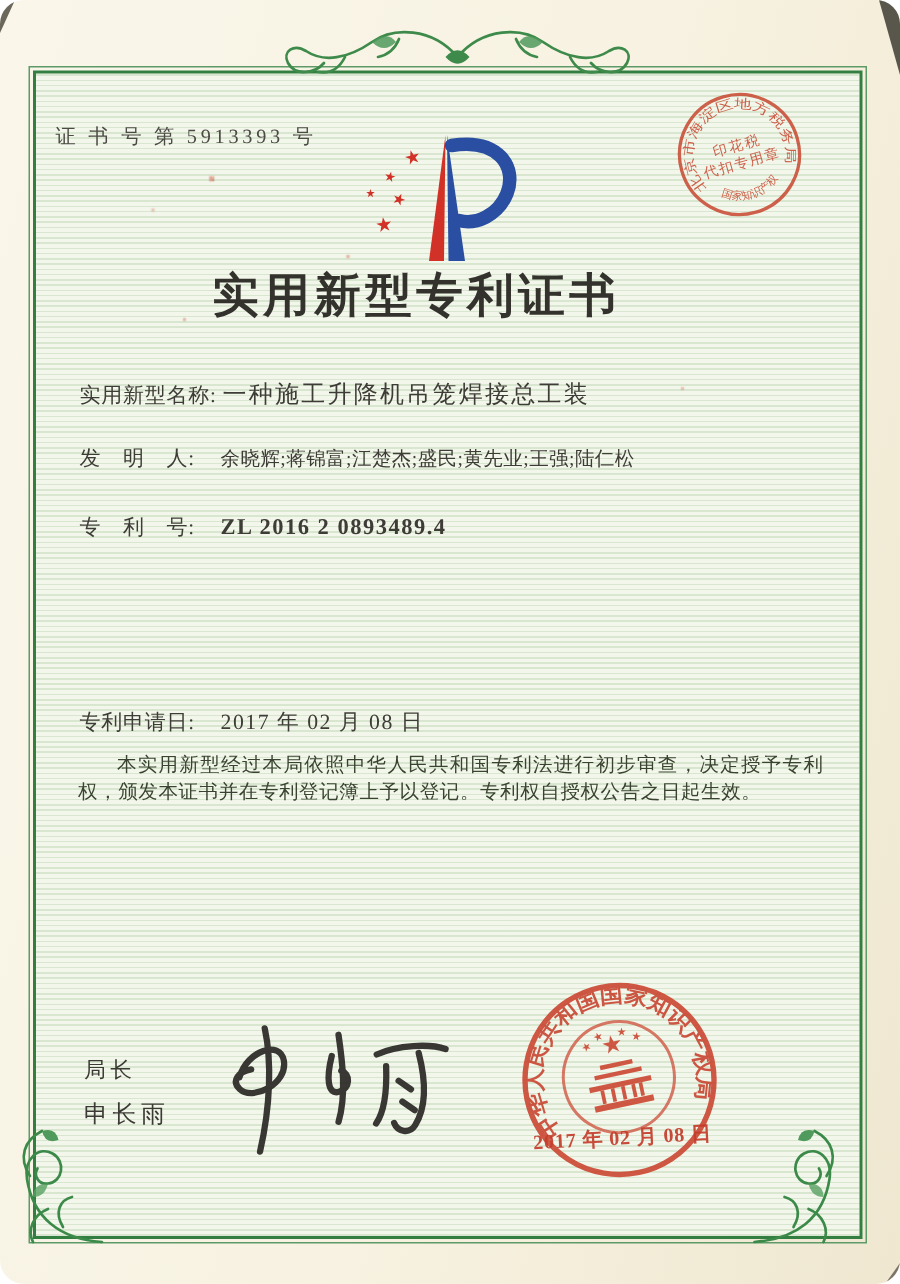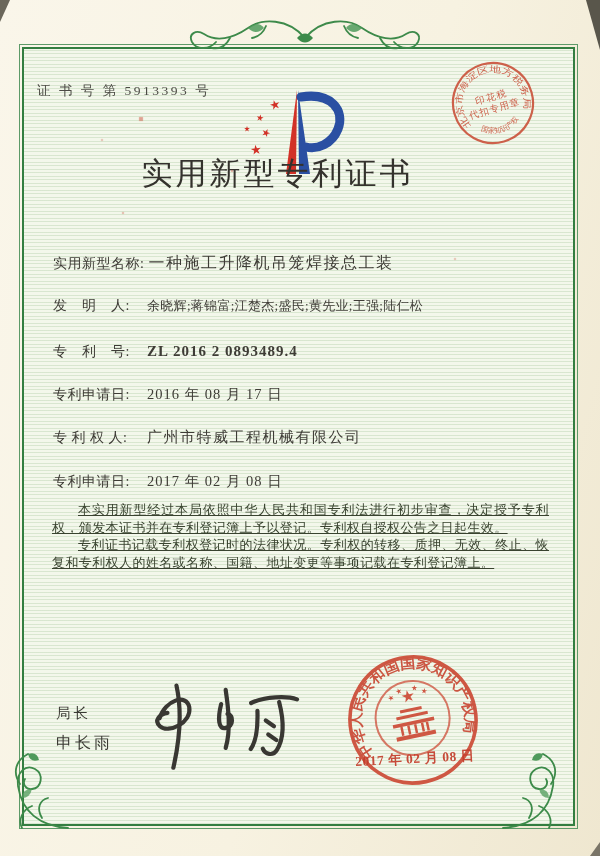--- a/index.html
+++ b/index.html
@@ -1,35 +1,35 @@
 <!DOCTYPE html>
 <html><head>
 <meta charset="utf-8">
 <style>
   html,body{margin:0;padding:0;}
   body{width:600px;height:856px;overflow:hidden;font-family:"Liberation Serif","DejaVu Serif",serif;}
   .page{position:relative;width:600px;height:856px;overflow:hidden;
-        background:linear-gradient(105deg,#faf6ea 0%,#f7f2e1 55%,#efe7d0 100%);}
+        background:linear-gradient(105deg,#faf6ea 0%,#f7f2e1 55%,#efe7d0 100%);border-radius:16px;}
   .sheet{position:absolute;left:22px;top:47px;width:549px;height:775px;
          border:2px solid #337e41;outline:1px solid #5d9a68;outline-offset:2px;
          background:#f3f7eb;
          background-image:repeating-linear-gradient(0deg,rgba(122,170,110,0.22) 0 1px,rgba(255,255,255,0) 1px 3.5px);}
   .cert-no{position:absolute;left:37px;top:82px;font-size:13.5px;letter-spacing:2.5px;color:#4b4a44;white-space:nowrap;}
-  .title{position:absolute;left:20px;top:153px;width:515px;text-align:center;
-         font-size:31px;font-weight:400;letter-spacing:3px;color:#34322d;}
+  .title{position:absolute;left:20px;top:176px;width:515px;text-align:center;
+         font-size:31px;font-weight:700;letter-spacing:3px;color:#34322d;}
   .row{position:absolute;left:53px;font-size:14px;color:#3e3c36;white-space:nowrap;}
   .row .lbl{display:inline-block;min-width:90px;letter-spacing:.5px;}
   .row .val{margin-left:4px;}
   .v-name{font-size:16px;letter-spacing:1.5px;}
   .v-inv{font-size:13px;letter-spacing:.3px;}
   .v-no{font-size:15px;letter-spacing:1px;font-weight:bold;}
   .v-date{font-size:14.5px;letter-spacing:1px;}
   .v-owner{font-size:15px;letter-spacing:1.5px;}
   .paras{position:absolute;left:52px;top:501px;width:497px;color:#39432f;}
-  .paras p{margin:0;font-size:13px;line-height:17.6px;text-indent:2em;text-align:justify;letter-spacing:.4px;text-decoration:underline;}
+  .paras p{margin:0;font-size:13px;line-height:17.6px;text-indent:2em;text-align:justify;letter-spacing:.4px;}
   .post{position:absolute;left:56px;top:704px;font-size:14.5px;letter-spacing:3px;color:#3b3a34;}
   .post-name{position:absolute;left:56px;top:733px;font-size:16px;letter-spacing:3px;color:#3b3a34;}
   .sig{position:absolute;left:130px;top:678px;transform:rotate(-2deg);}
   .seal-date{position:absolute;left:340px;top:750px;width:150px;text-align:center;
              font-size:13.5px;font-weight:600;letter-spacing:.5px;color:#c43d2b;opacity:.92;
              transform:rotate(-3deg);white-space:nowrap;}
   .footer{position:absolute;left:185px;top:787px;width:160px;text-align:center;
           font-size:12.5px;letter-spacing:1px;color:#47463f;}
   .logo{position:absolute;left:238px;top:88px;}
   .tax-seal{position:absolute;left:447px;top:57px;opacity:.88;}
@@ -123,33 +123,26 @@
 
   <div class="row" style="top:297px">
     <span class="lbl">发　明　人:</span><span class="val v-inv">余晓辉;蒋锦富;江楚杰;盛民;黄先业;王强;陆仁松</span>
   </div>
   <div class="row" style="top:253px">
     <span class="lbl">实用新型名称:</span><span class="val v-name">一种施工升降机吊笼焊接总工装</span>
   </div>
   <div class="row" style="top:343px">
     <span class="lbl">专　利　号:</span><span class="val v-no">ZL 2016 2 0893489.4</span>
   </div>
-  <div class="row" style="top:385px">
-    <span class="lbl">专利申请日:</span><span class="val v-date">2016 年 08 月 17 日</span>
-  </div>
-  <div class="row" style="top:428px">
-    <span class="lbl">专 利 权 人:</span><span class="val v-owner">广州市特威工程机械有限公司</span>
-  </div>
   <div class="row" style="top:472px">
     <span class="lbl">专利申请日:</span><span class="val v-date">2017 年 02 月 08 日</span>
   </div>
 
   <div class="paras">
     <p>本实用新型经过本局依照中华人民共和国专利法进行初步审查，决定授予专利权，颁发本证书并在专利登记簿上予以登记。专利权自授权公告之日起生效。</p>
-    <p>专利证书记载专利权登记时的法律状况。专利权的转移、质押、无效、终止、恢复和专利权人的姓名或名称、国籍、地址变更等事项记载在专利登记簿上。</p>
   </div>
 
   <div class="post">局长</div>
   <div class="post-name">申长雨</div>
 
   <svg class="sig" width="185" height="100" viewBox="0 0 185 100">
     <g fill="none" stroke="#201e1b" stroke-width="4.2" stroke-linecap="round" opacity=".88">
       <path d="M30,38 C36,20 58,14 60,28 C62,44 38,54 30,46 C24,40 30,34 38,33"></path>
       <path d="M48,6 C52,28 50,58 42,88"></path>
       <path d="M92,26 C88,40 88,52 96,50 C104,48 104,38 98,36"></path>

